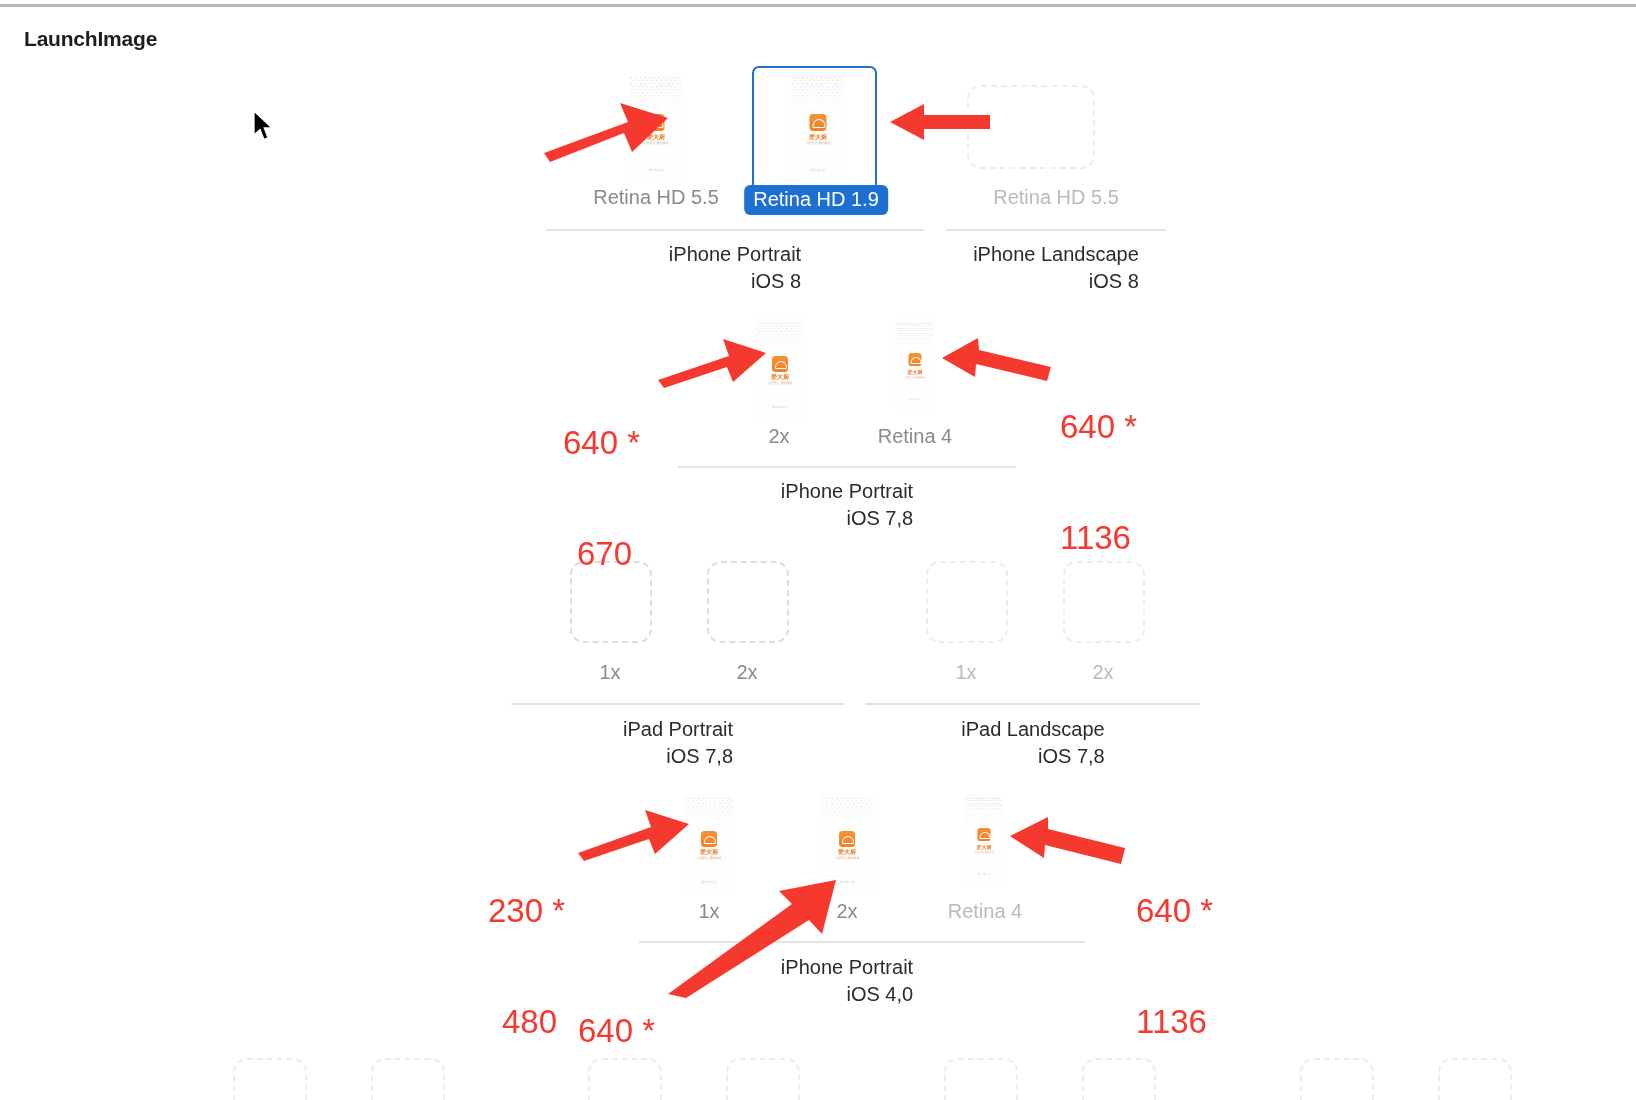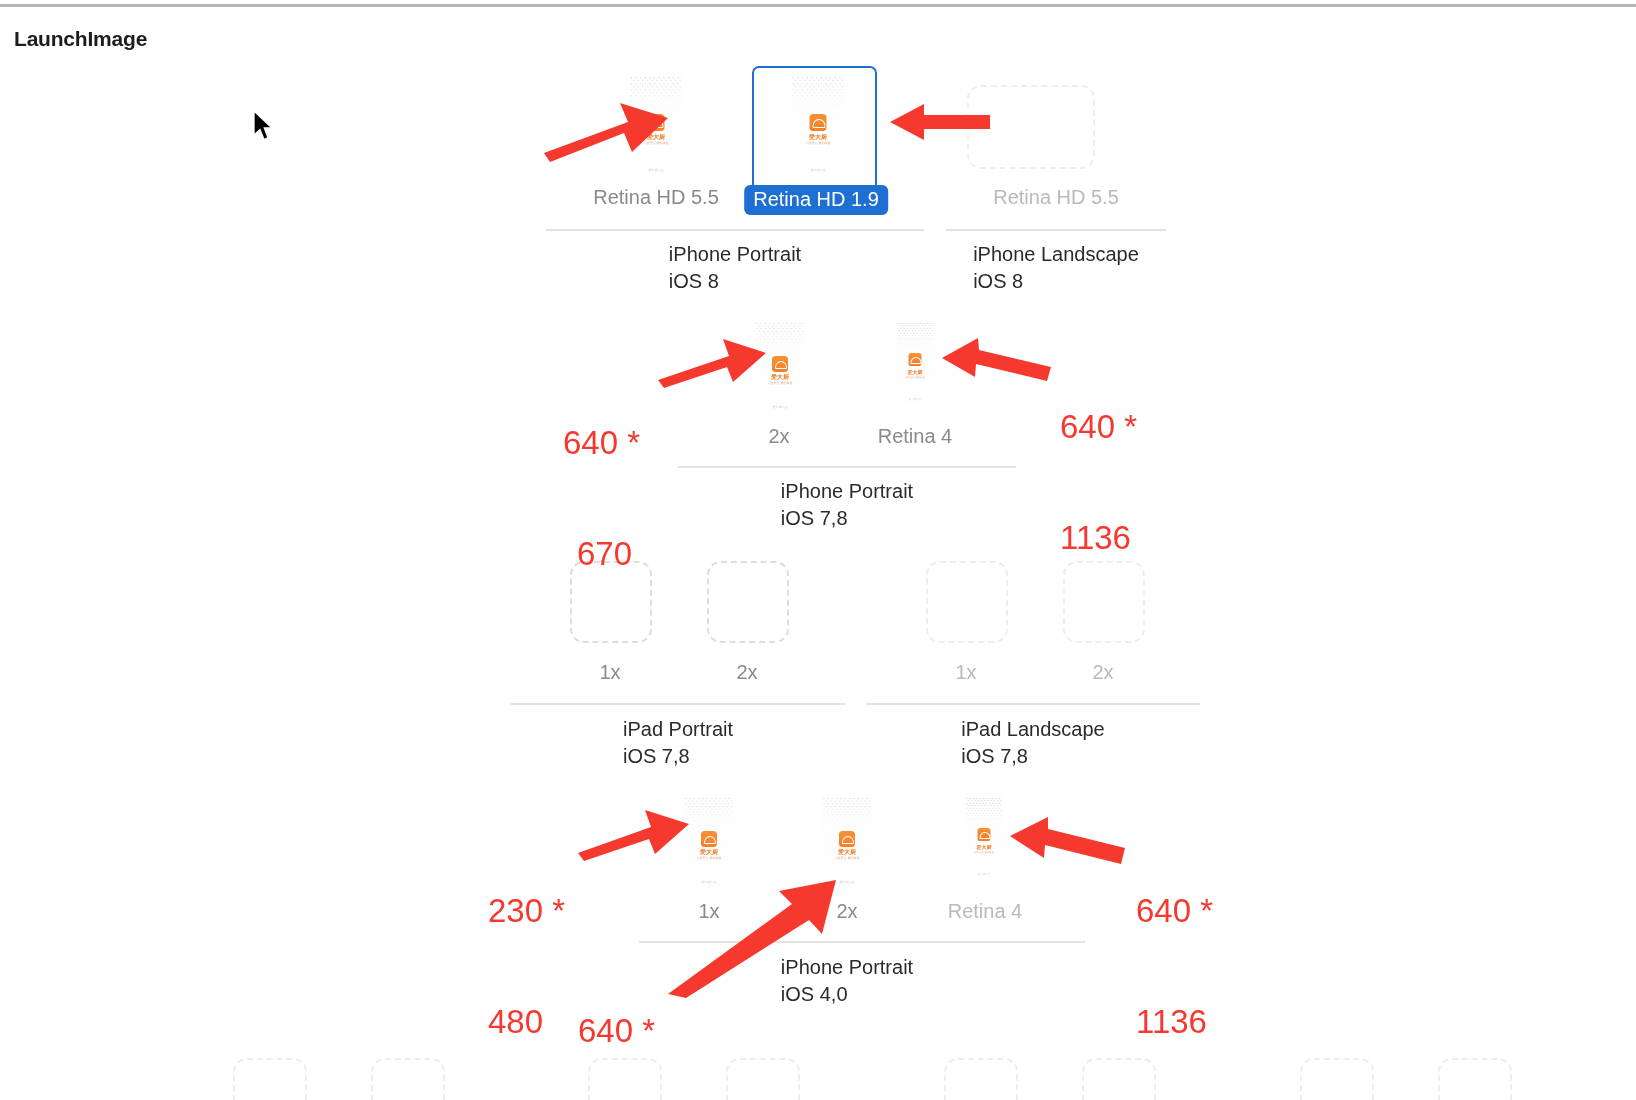--- a/index.html
+++ b/index.html
@@ -10,21 +10,21 @@
     overflow: hidden;
   }
   #root { position: relative; width: 1636px; height: 1100px; }
 
   .top-rule {
     position: absolute; left: 0; top: 4px; width: 1636px; height: 3px;
     background: #b8b8b8;
   }
 
   .page-title {
-    position: absolute; left: 14px; top: 27px;
+    position: absolute; left: 24px; top: 27px;
     font-size: 21px; font-weight: bold; color: #1d1d1f;
     letter-spacing: -0.2px;
   }
 
   
   .cursor { position: absolute; left: 253px; top: 110px; width: 22px; height: 32px; }
 
   
   .thumb {
     position: absolute;
@@ -93,21 +93,21 @@
   .slot-label.faint { color: #b9b9be; }
   .slot-label.selected {
     color: #ffffff; background: #1d6fd1;
     border-radius: 6px; padding: 3px 9px 4px 9px;
   }
 
   .group-rule {
     position: absolute; height: 2px; background: #e3e3e3;
   }
   .group-title {
-    position: absolute; text-align: left; transform: translateX(-50%);
+    position: absolute; text-align: right; transform: translateX(-50%);
     font-size: 20px; color: #2b2b2e; line-height: 27px; white-space: nowrap;
   }
 
   
   .ann {
     position: absolute; color: #f5392f; font-size: 33px;
     line-height: 37px; white-space: pre; letter-spacing: 0px;
   }
   .arrow { position: absolute; }
 </style>
@@ -267,21 +267,21 @@
   <div class="ann" style="left:1060px; top:334px; text-align:left;">
     <div>640 *</div>
     <div>1136</div>
   </div>
   <svg class="arrow" style="left:942px; top:336px; width:112px; height:50px;" viewBox="0 0 112 50">
     <path d="M0 22 L36 2 L37 14 L109 31 L105 45 L34 28 L33 41 Z" fill="#f5392f"></path>
   </svg>
 
   <div class="ann" style="left:488px; top:818px; text-align:left;">
     <div>230 *</div>
-    <div style="">480</div>
+    <div style="margin-left:14px;">480</div>
   </div>
   <svg class="arrow" style="left:575px; top:805px; width:118px; height:58px;" viewBox="0 0 118 58">
     <path d="M3 48 L76 22 L70 5 L114 19 L80 49 L74 34 L9 56 Z" fill="#f5392f"></path>
   </svg>
 
   <div class="ann" style="left:1136px; top:818px; text-align:left;">
     <div>640 *</div>
     <div>1136</div>
   </div>
   <svg class="arrow" style="left:1010px; top:816px; width:118px; height:56px;" viewBox="0 0 118 56">

